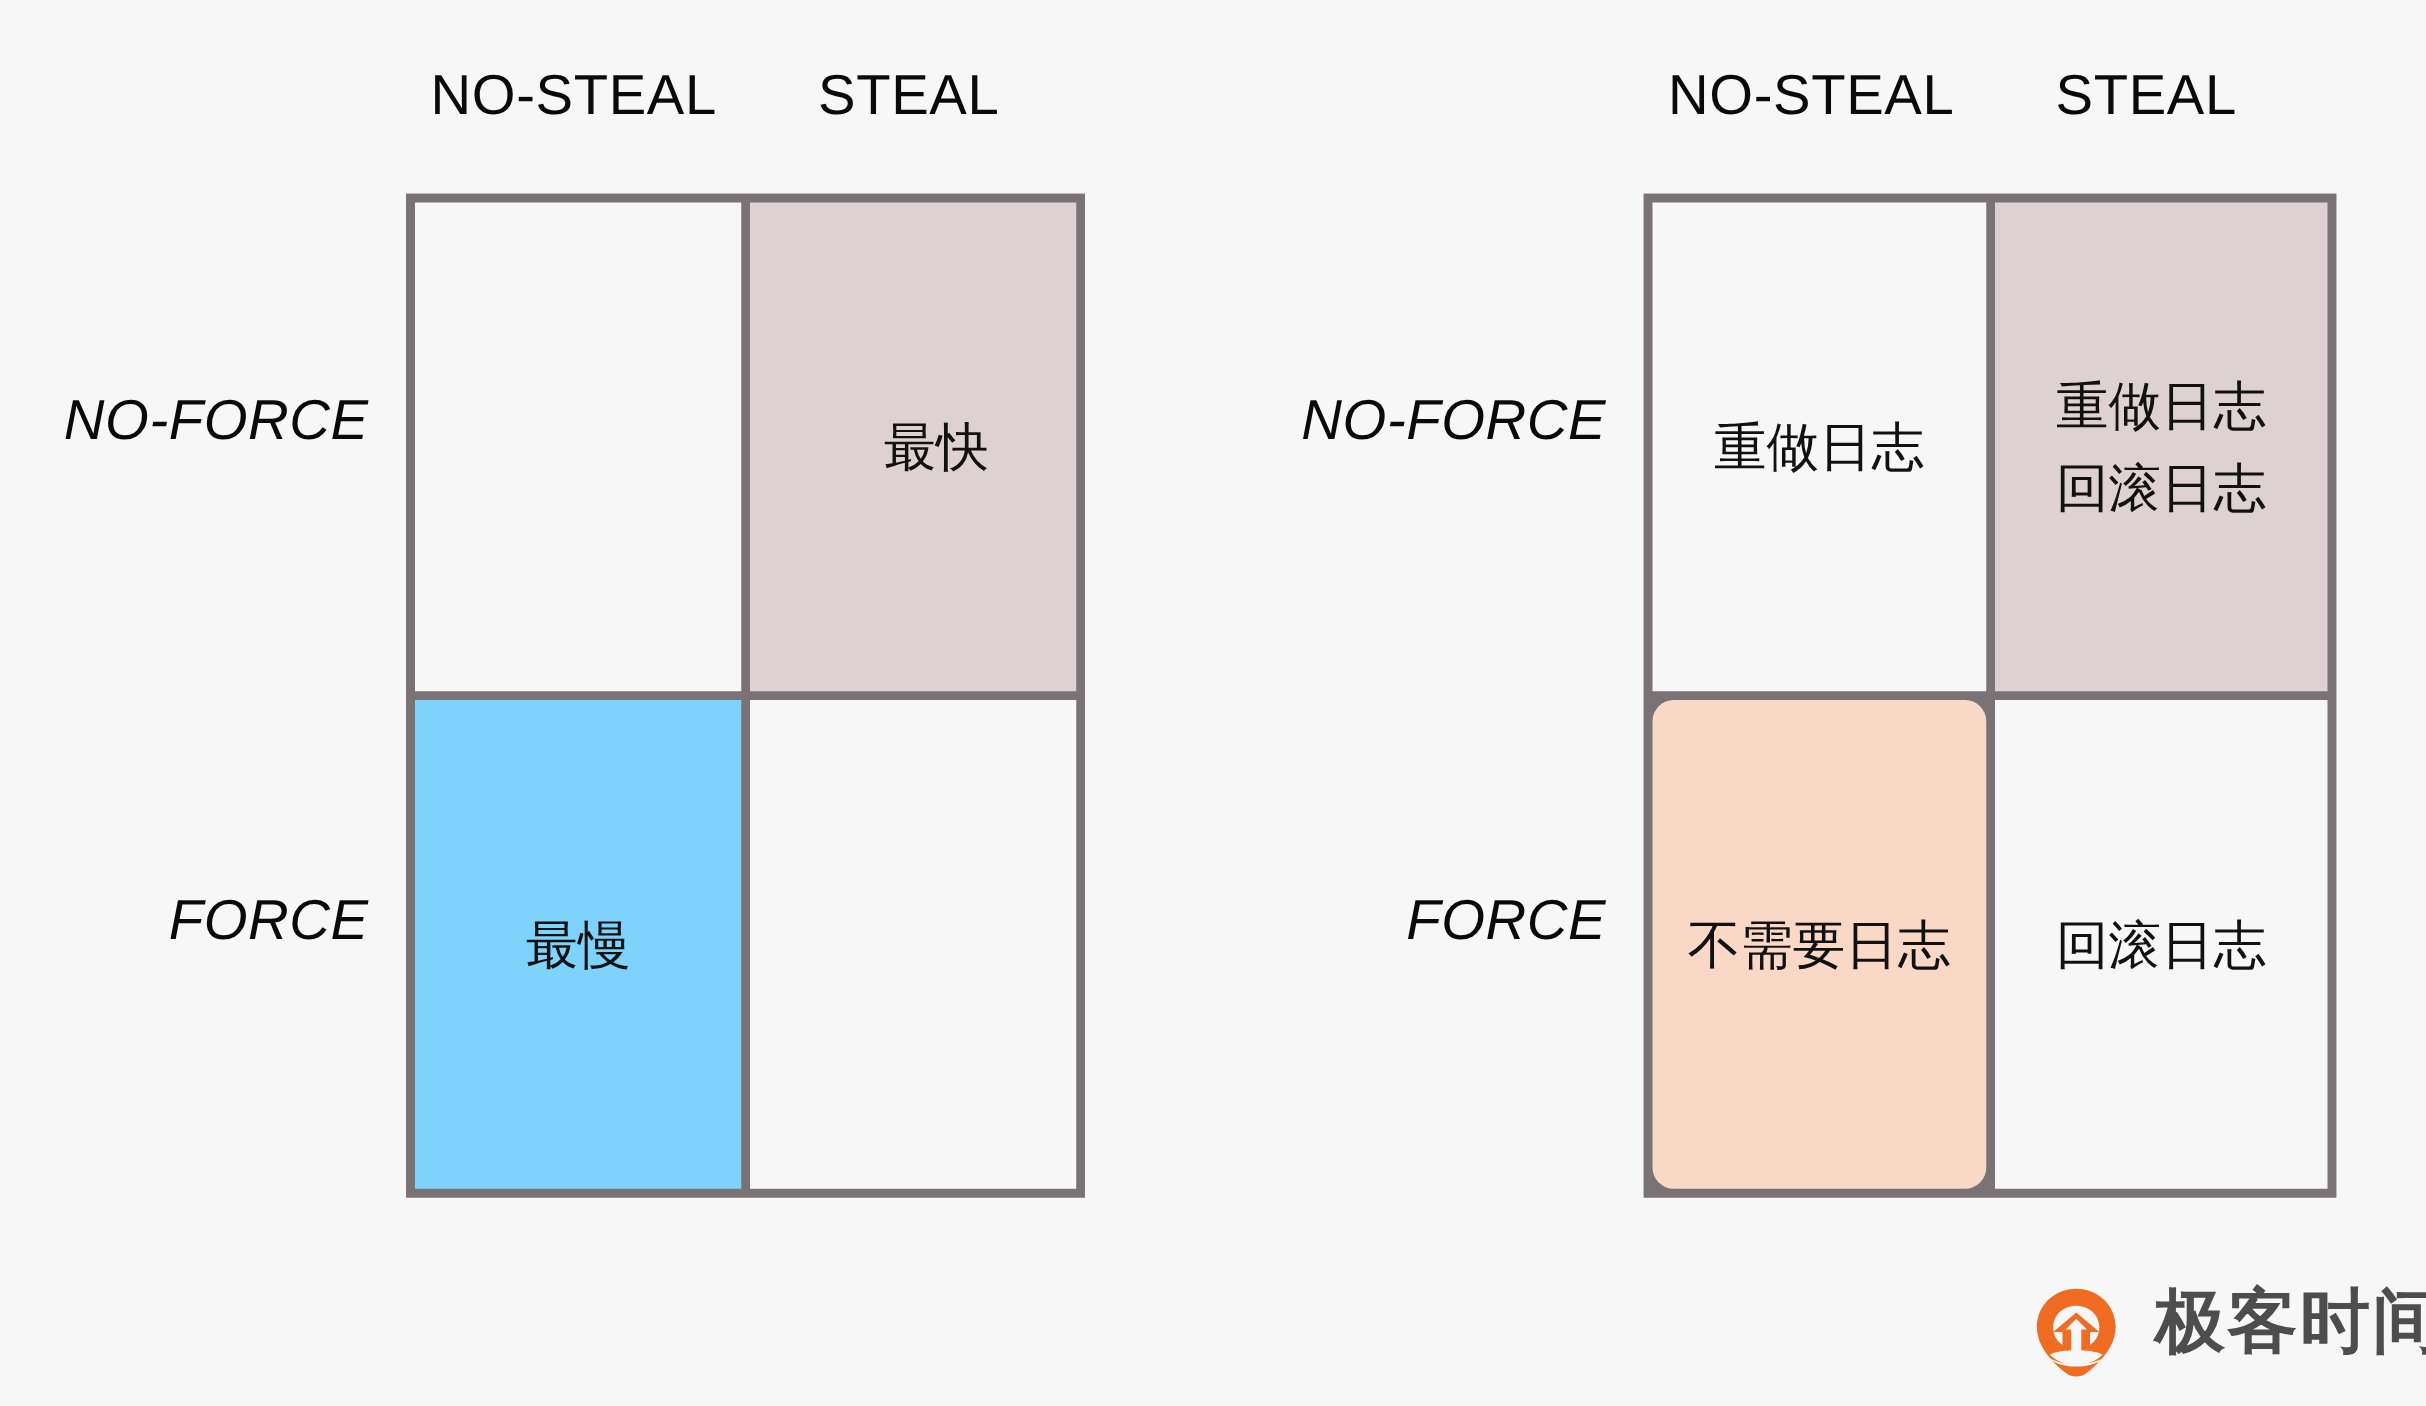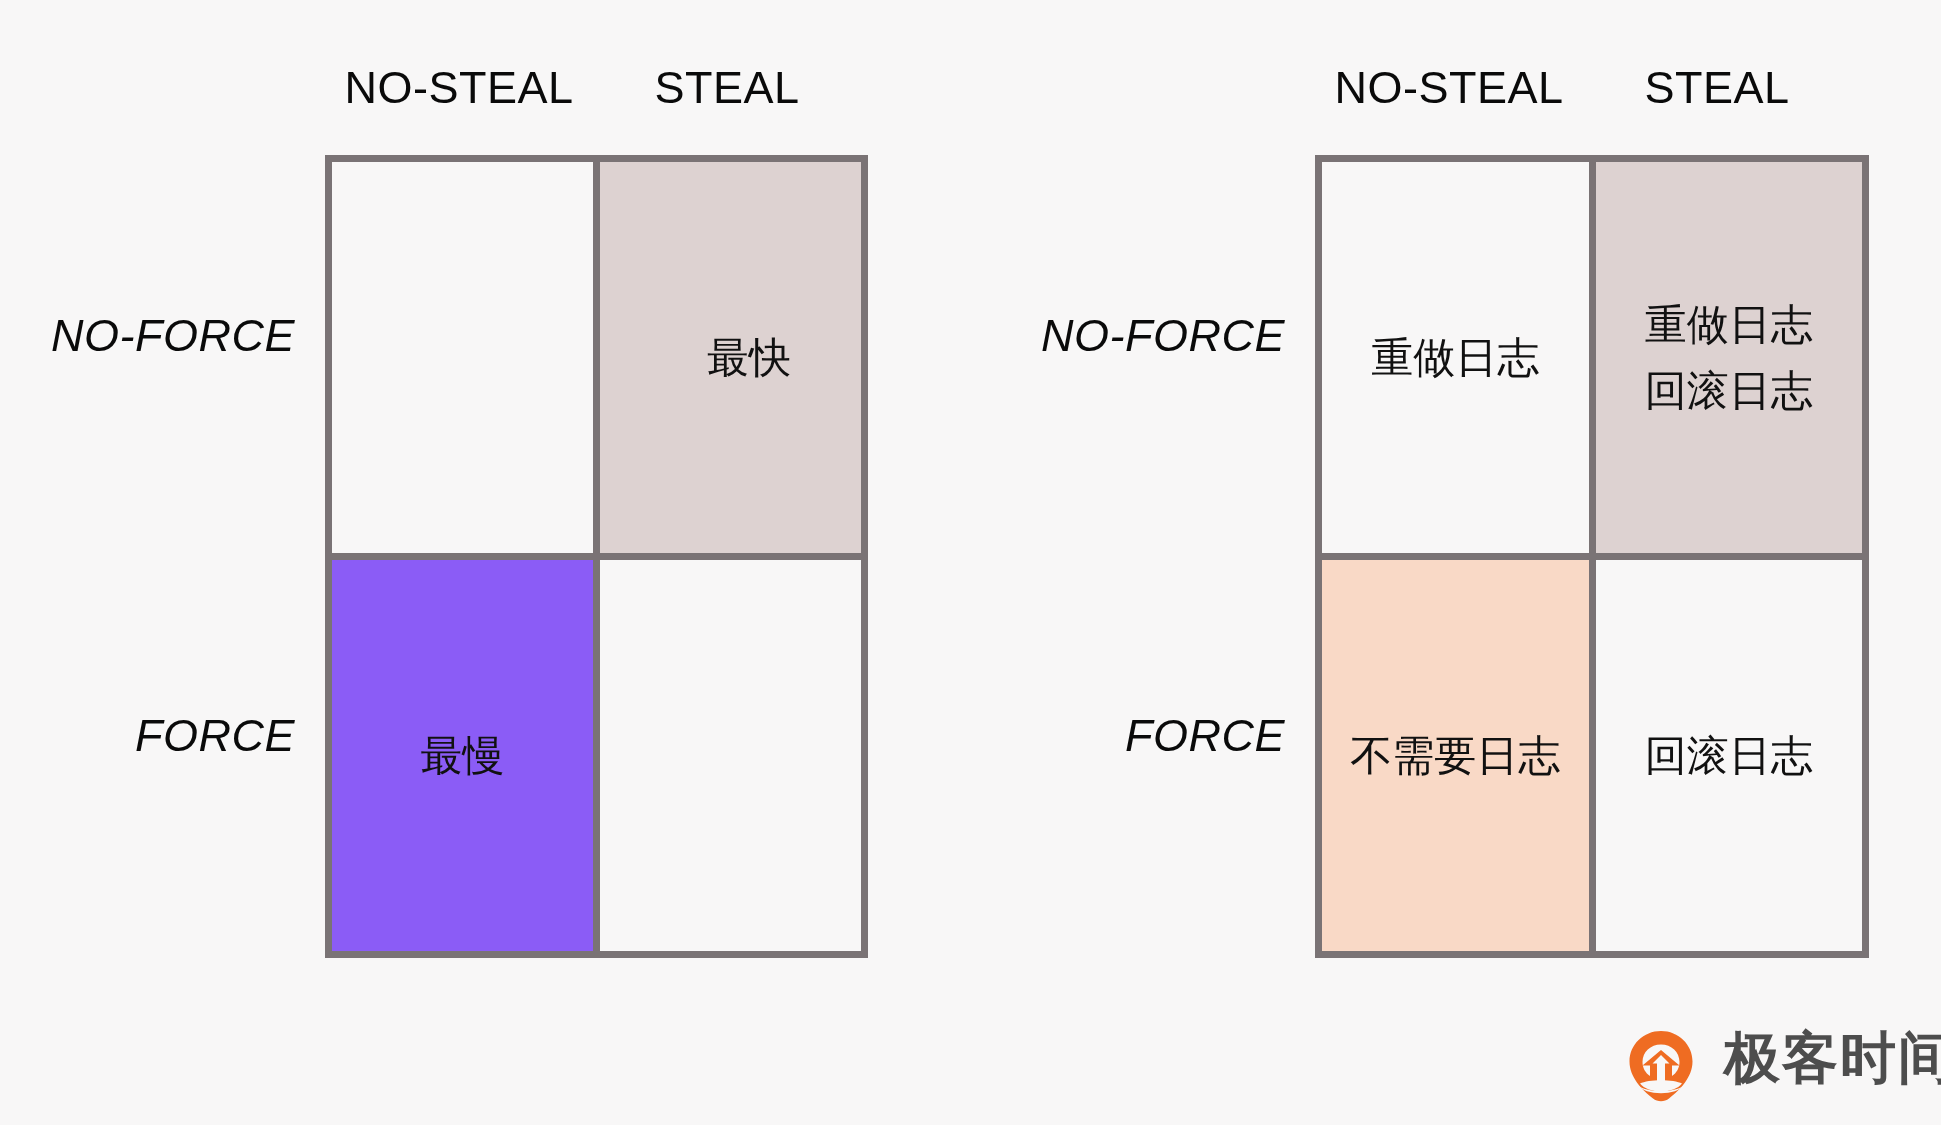--- a/index.html
+++ b/index.html
@@ -22,21 +22,21 @@
   
   .matrix-block {
     position: absolute;
     top: 0;
     height: 1000px;
   }
 
   .col-headers {
     position: absolute;
     display: flex;
-    top: 52px;
+    top: 40px;
     height: 72px;
   }
 
   .col-header {
     font-size: 45px;
     letter-spacing: 0.5px;
     color: #0a0a0a;
     text-align: center;
     line-height: 72px;
     font-weight: 400;
@@ -125,21 +125,21 @@
     <div class="grid" style="left:325px; width:543px; height:803px;">
 
       <div class="cell" style="background:#f8f7f7;">
         <span class="line"></span>
       </div>
 
       <div class="cell" style="background:#ddd2d1;padding-left:37px;">
         <span class="line">最快</span>
       </div>
 
-      <div class="cell" style="background:#8b5cf6;">
+      <div class="cell" style="background:#7dd3fc;">
         <span class="line">最慢</span>
       </div>
 
       <div class="cell" style="background:#f8f7f7;">
         <span class="line"></span>
       </div>
     </div>
   </div>
 
   <div class="matrix-block" style="left:985px; width:900px;">
@@ -158,21 +158,21 @@
 
       <div class="cell" style="background:#f8f7f7;">
         <span class="line">重做日志</span>
       </div>
 
       <div class="cell" style="background:#ddd2d1;">
         <span class="line">重做日志</span>
         <span class="line">回滚日志</span>
       </div>
 
-      <div class="cell" style="background:#f9d9c6;">
+      <div class="cell" style="background:#f9d9c6;border-radius:17px;">
         <span class="line">不需要日志</span>
       </div>
 
       <div class="cell" style="background:#f8f7f7;">
         <span class="line">回滚日志</span>
       </div>
     </div>
   </div>
 
   <div class="logo" style="left:1628px; top:1030px;">

